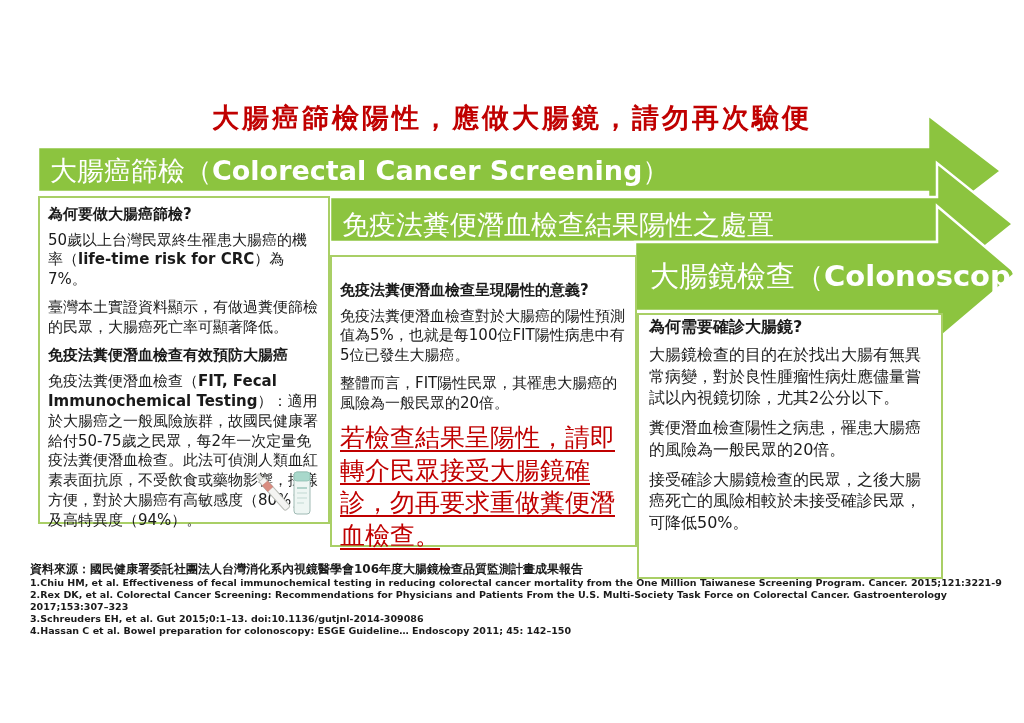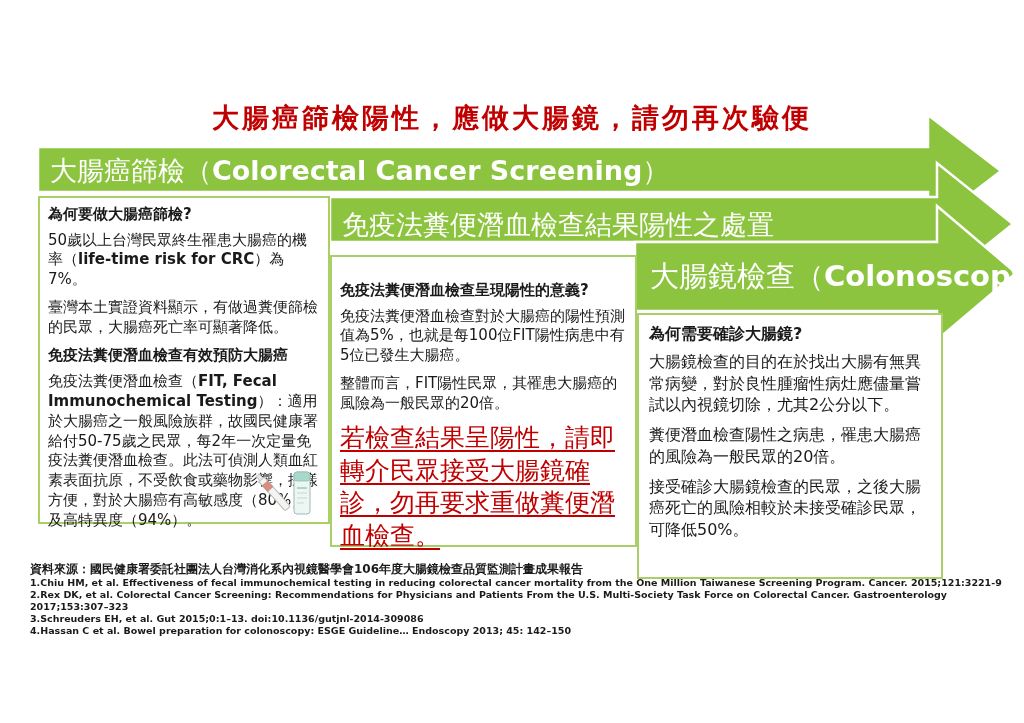--- a/index.html
+++ b/index.html
@@ -18,21 +18,21 @@
   .arrow-layer polygon{fill:#8cc43f;stroke:#ffffff;stroke-width:2.5;stroke-linejoin:miter;}
   .banner-label{position:absolute;color:#ffffff;font-size:27px;white-space:nowrap;z-index:3;}
   .banner-label b{font-weight:bold;}
   .banner-1{left:50px;top:153px;}
   .banner-2{left:342px;top:207px;}
   .banner-3{left:650px;top:257px;font-size:29px;}
   
   .box{position:absolute;background:#ffffff;border:2px solid #a9cf66;z-index:2;box-sizing:border-box;}
   .box-left  {left:38px; top:196px;width:292px;height:328px;padding:5px 8px;}
   .box-middle{left:330px;top:255px;width:307px;height:292px;padding:22px 8px;}
-  .box-right {left:637px;top:313px;width:306px;height:266px;padding:7px 10px;}
+  .box-right {left:637px;top:313px;width:306px;height:266px;padding:0 10px;}
   .box h3{margin:2px 0 6px 0;font-size:15px;font-weight:bold;line-height:1.3;}
   .box p{margin:0 0 8px 0;font-size:15px;line-height:1.33;}
   .box-right h3{font-size:16px;}
   .box-right p{font-size:16px;line-height:1.36;}
   .alert-red{
     margin-top:4px;font-size:25px;line-height:1.3;color:#c00000;
   }
   .alert-red span{
     text-decoration:underline;text-decoration-thickness:1.5px;text-underline-offset:4px;
   }
@@ -105,16 +105,16 @@
     <p>大腸鏡檢查的目的在於找出大腸有無異常病變，對於良性腫瘤性病灶應儘量嘗試以內視鏡切除，尤其2公分以下。</p>
     <p>糞便潛血檢查陽性之病患，罹患大腸癌的風險為一般民眾的20倍。</p>
     <p>接受確診大腸鏡檢查的民眾，之後大腸癌死亡的風險相較於未接受確診民眾，可降低50%。</p>
   </div>
 
   <div class="footer">
     <div class="src">資料來源：國民健康署委託社團法人台灣消化系內視鏡醫學會106年度大腸鏡檢查品質監測計畫成果報告</div>
     <div class="ref">1.Chiu HM, et al. Effectiveness of fecal immunochemical testing in reducing colorectal cancer mortality from the One Million Taiwanese Screening Program. Cancer. 2015;121:3221-9</div>
     <div class="ref">2.Rex DK, et al. Colorectal Cancer Screening: Recommendations for Physicians and Patients From the U.S. Multi-Society Task Force on Colorectal Cancer. Gastroenterology 2017;153:307–323</div>
     <div class="ref">3.Schreuders EH, et al. Gut 2015;0:1–13. doi:10.1136/gutjnl-2014-309086</div>
-    <div class="ref">4.Hassan C et al. Bowel preparation for colonoscopy: ESGE Guideline… Endoscopy 2013; 45: 142–150</div>
+    <div class="ref">4.Hassan C et al. Bowel preparation for colonoscopy: ESGE Guideline… Endoscopy 2011; 45: 142–150</div>
   </div>
 
 </div>
 
 </body></html>

